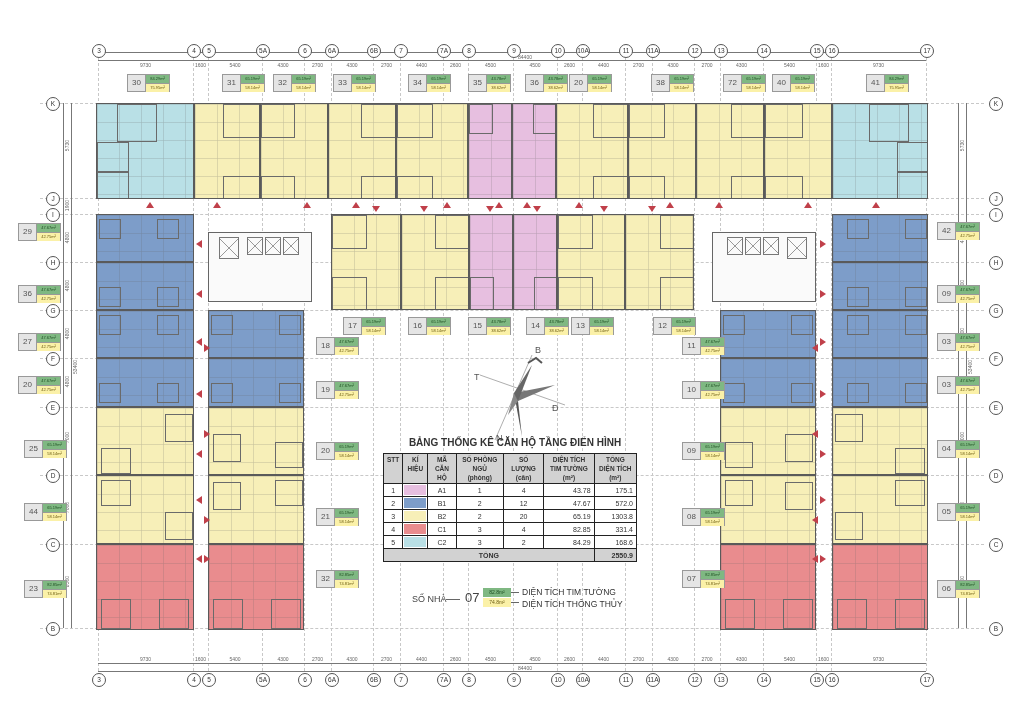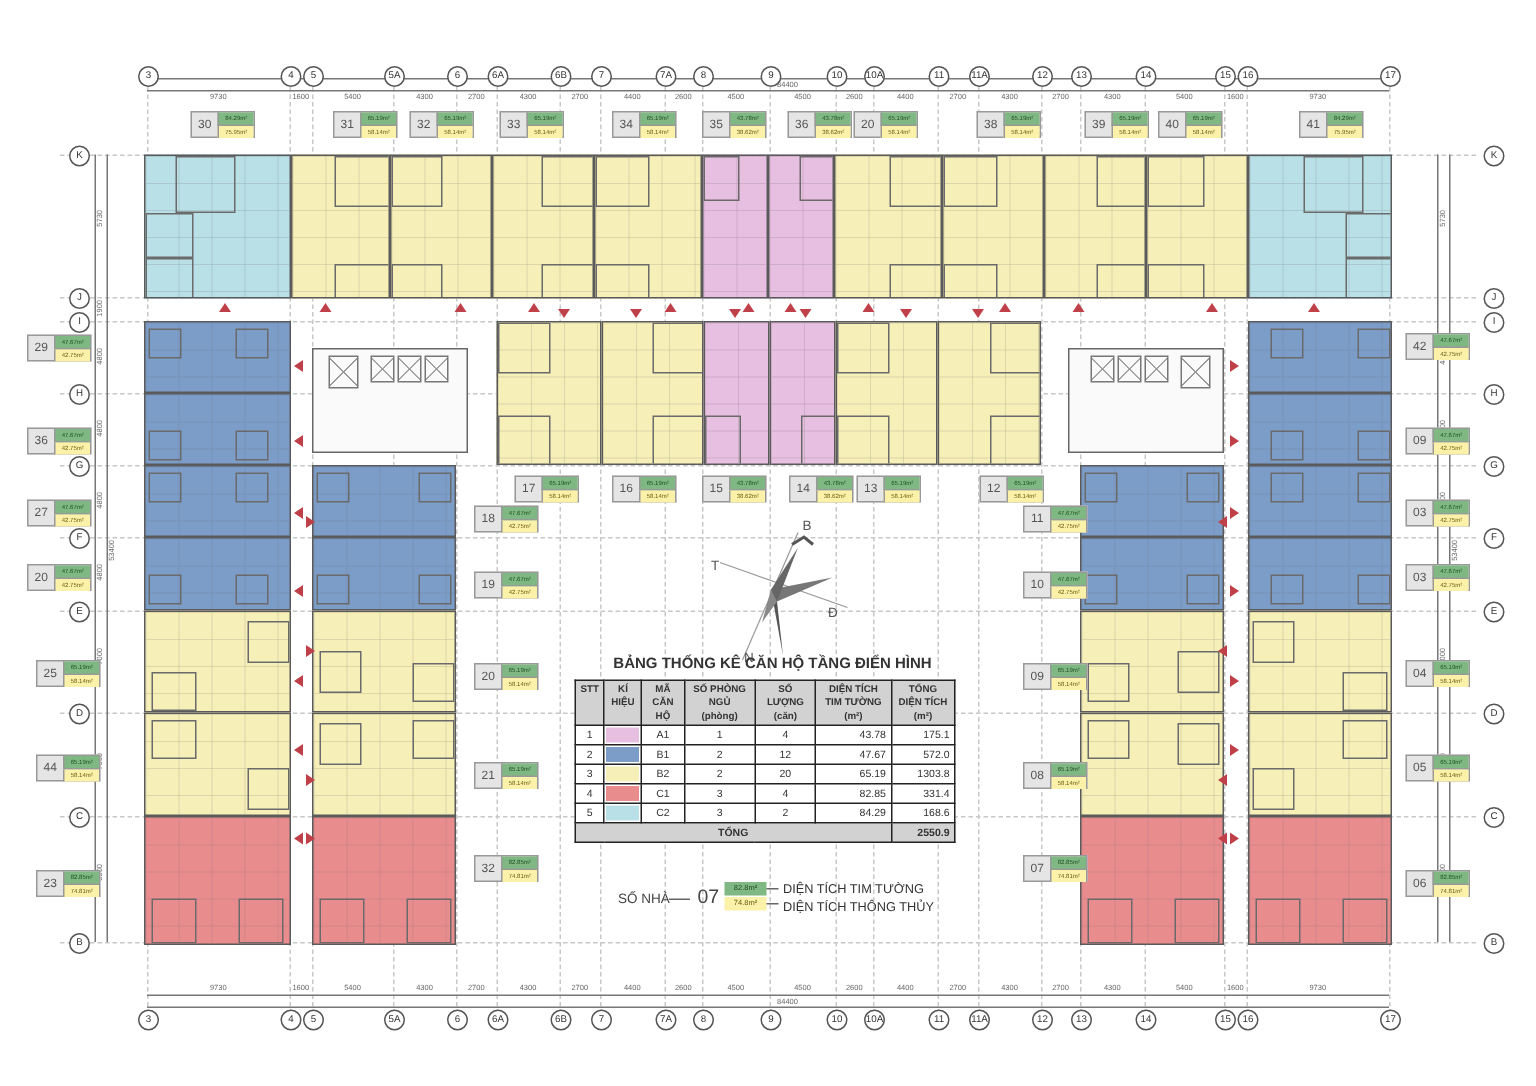--- a/index.html
+++ b/index.html
@@ -517,21 +517,21 @@
       </div>
     </div>
   <div class="tag" style="left:651px;top:74px">
       <div class="no">38</div>
       <div class="areas">
         <div class="a1">65.19m²</div>
         <div class="a2">58.14m²</div>
       </div>
     </div>
   <div class="tag" style="left:723px;top:74px">
-      <div class="no">39</div>
+      <div class="no">72</div>
       <div class="areas">
         <div class="a1">65.19m²</div>
         <div class="a2">58.14m²</div>
       </div>
     </div>
   <div class="tag" style="left:772px;top:74px">
       <div class="no">40</div>
       <div class="areas">
         <div class="a1">65.19m²</div>
         <div class="a2">58.14m²</div>

